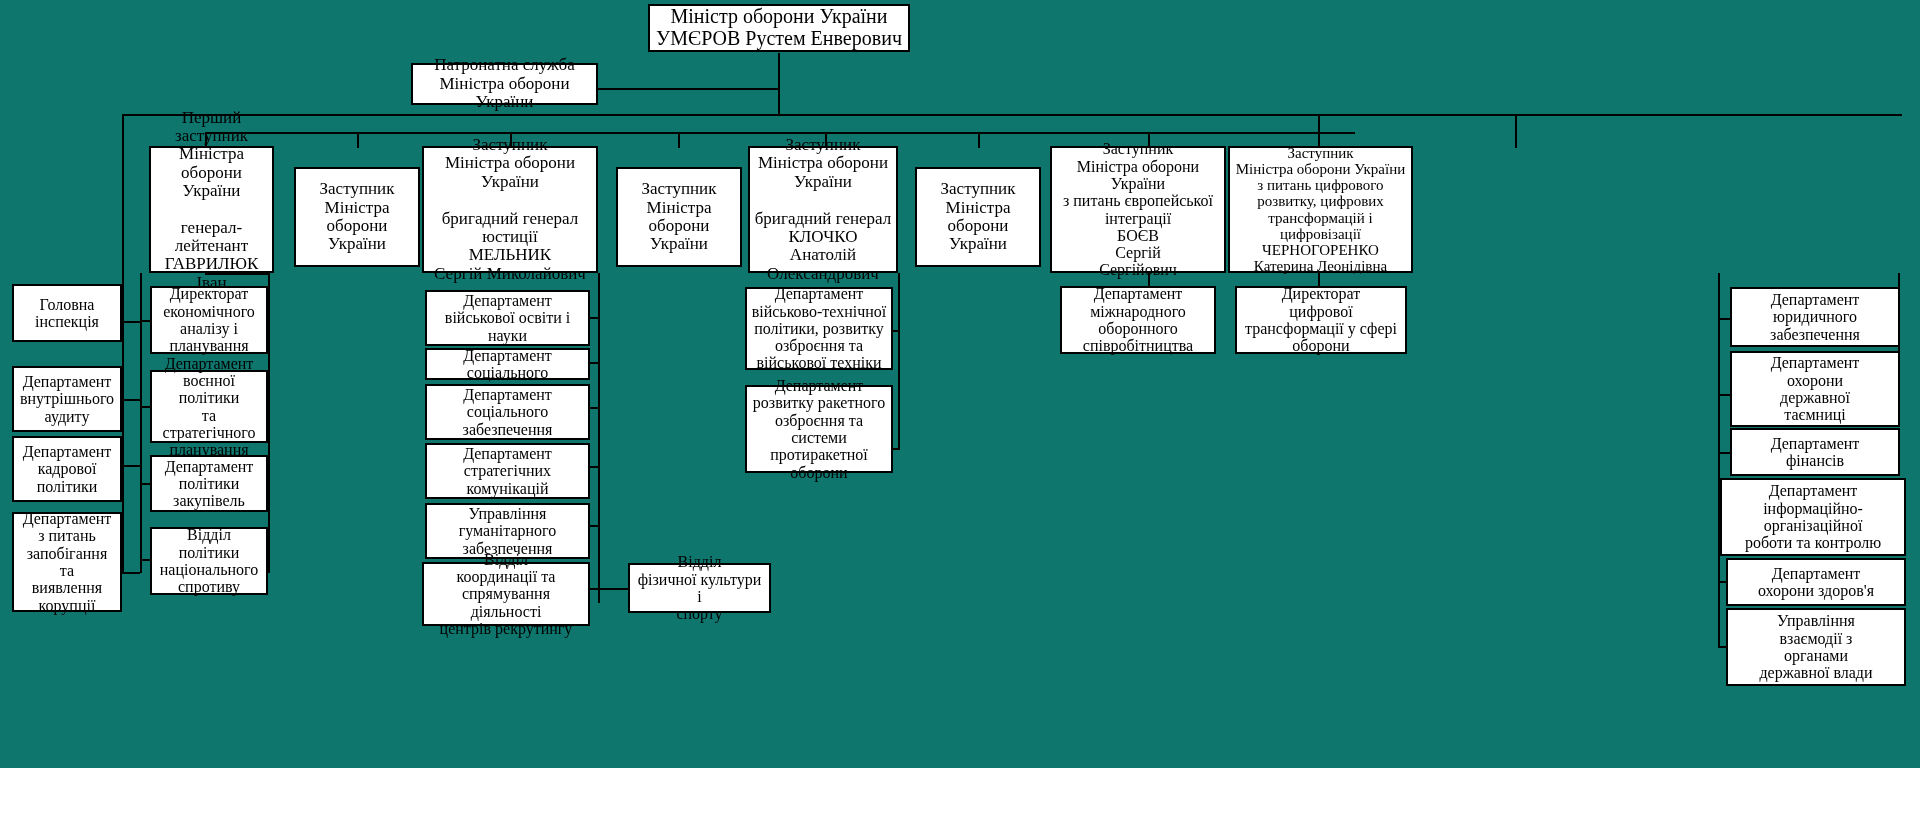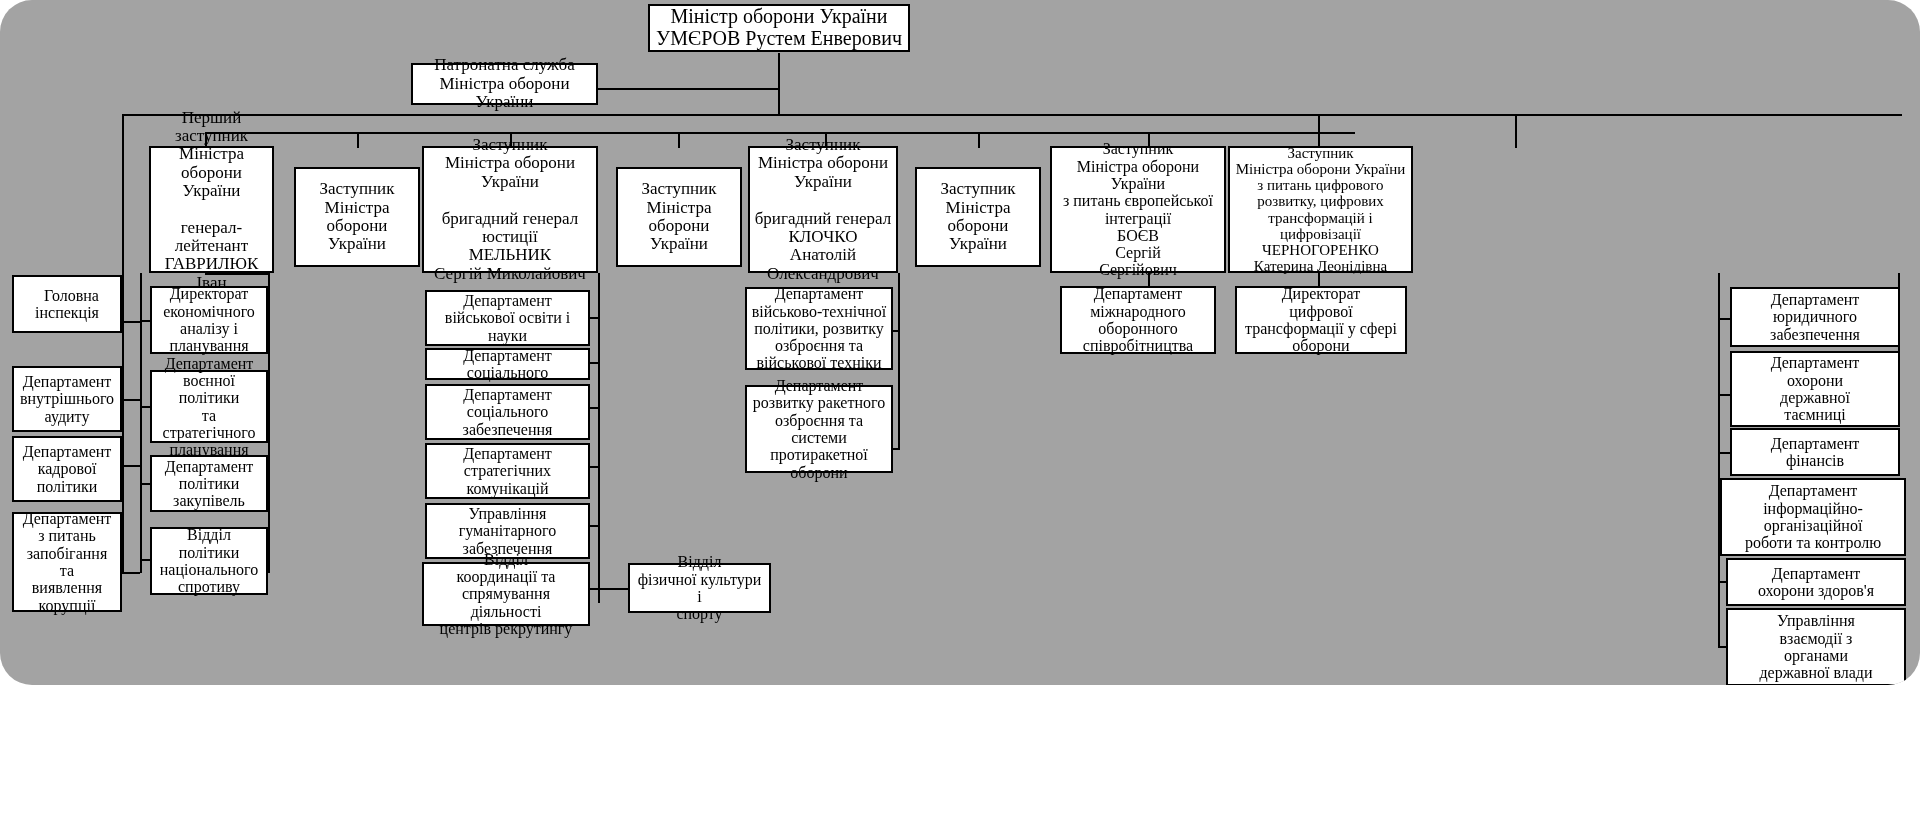--- a/index.html
+++ b/index.html
@@ -4,25 +4,24 @@
 <title>Org Chart</title>
 <style>
   html, body {
     margin: 0;
     padding: 0;
     background: #ffffff;
   }
   #chart {
     position: relative;
     width: 1920px;
-    height: 685px;
-    background: #a3a3a3;
+    height: 768px;
+    background: #0f766e;
     font-family: "Liberation Serif", "DejaVu Serif", serif;
     overflow: hidden;
-    border-radius: 32px;
   }
   .node {
     position: absolute;
     box-sizing: border-box;
     border: 2px solid #000000;
     background: #ffffff;
     display: flex;
     align-items: center;
     justify-content: center;
     text-align: center;
@@ -107,21 +106,21 @@
   <div class="ln h" style="left:1718px; top:581px; width:12px;"></div>
   <div class="ln h" style="left:1718px; top:646px; width:12px;"></div>
   <div class="ln v" style="left:1898px; top:273px; height:100px;"></div>
 
   <div class="node f20" style="left:648px; top:4px; width:262px; height:48px;">Міністр оборони України
 УМЄРОВ Рустем Енверович</div>
 
   <div class="node f17" style="left:411px; top:63px; width:187px; height:42px;">Патронатна служба
 Міністра оборони України</div>
 
-  <div class="node f16" style="left:12px; top:275px; width:110px; height:58px;text-align:right;">Головна
+  <div class="node f16" style="left:12px; top:284px; width:110px; height:58px;">Головна
 інспекція</div>
   <div class="node f16" style="left:12px; top:366px; width:110px; height:66px;">Департамент
 внутрішнього
 аудиту</div>
   <div class="node f16" style="left:12px; top:436px; width:110px; height:66px;">Департамент
 кадрової
 політики</div>
   <div class="node f16" style="left:12px; top:512px; width:110px; height:100px;">Департамент
 з питань
 запобігання та

